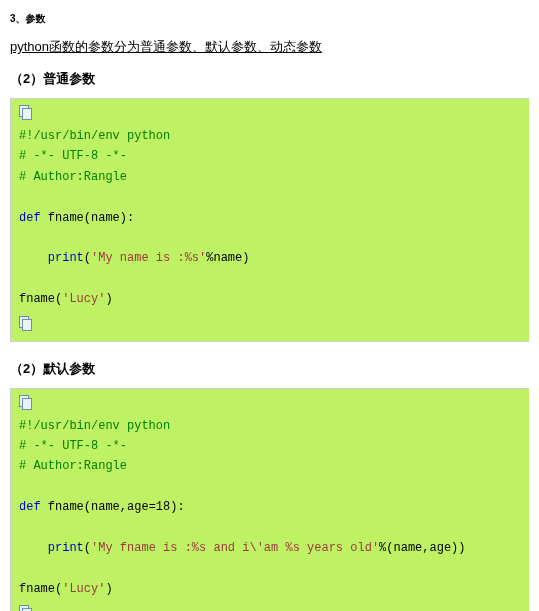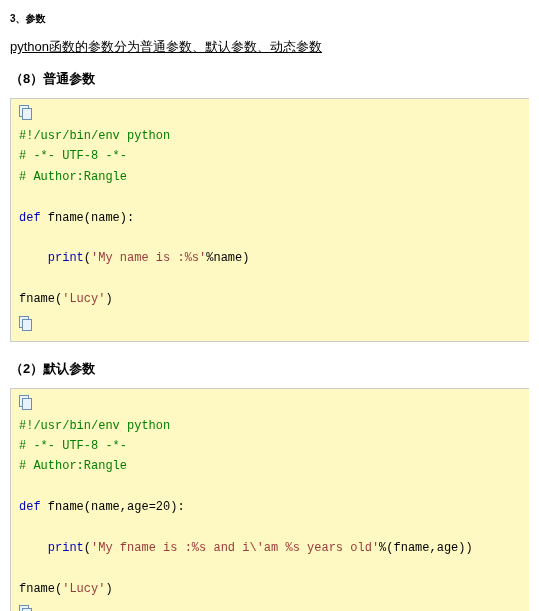--- a/index.html
+++ b/index.html
@@ -22,21 +22,21 @@
     text-decoration: underline;
   }
   .sub-title {
     font-weight: bold;
     font-size: 13px;
     margin: 0 0 10px 0;
   }
   .code-box {
     border: 1px solid #ccc;
     border-right: none;
-    background: #fef9c3;
+    background: #bef264;
     padding: 6px 8px 8px 8px;
     margin-bottom: 18px;
   }
   .code-box .toolbar {
     margin-bottom: 4px;
   }
   .code-box .toolbar-bottom {
     margin-top: 6px;
   }
   .copy-icon {
@@ -67,21 +67,21 @@
   .kw  { color: #0000c0; }   
   .fn  { color: #000; }
   .str { color: #9a3b3b; }   
 </style>
 </head>
 <body>
 
 <div class="section-title">3、参数</div>
 <div class="body-text">python函数的参数分为普通参数、默认参数、动态参数</div>
 
-<div class="sub-title">（8）普通参数</div>
+<div class="sub-title">（2）普通参数</div>
 
 <div class="code-box">
   <div class="toolbar">
     <span class="copy-icon"></span>
   </div>
 <pre class="code"><span class="c">#!/usr/bin/env python</span>
 <span class="c"># -*- UTF-8 -*-</span>
 <span class="c"># Author:Rangle</span>
 
 <span class="kw">def</span><span class="fn"> fname(name):</span>
@@ -97,21 +97,21 @@
 <div class="sub-title">（2）默认参数</div>
 
 <div class="code-box">
   <div class="toolbar">
     <span class="copy-icon"></span>
   </div>
 <pre class="code"><span class="c">#!/usr/bin/env python</span>
 <span class="c"># -*- UTF-8 -*-</span>
 <span class="c"># Author:Rangle</span>
 
-<span class="kw">def</span><span class="fn"> fname(name,age=20):</span>
+<span class="kw">def</span><span class="fn"> fname(name,age=18):</span>
 
-    <span class="kw">print</span><span class="fn">(</span><span class="str">'My fname is :%s and i\'am %s years old'</span><span class="fn">%(fname,age))</span>
+    <span class="kw">print</span><span class="fn">(</span><span class="str">'My fname is :%s and i\'am %s years old'</span><span class="fn">%(name,age))</span>
 
 <span class="fn">fname(</span><span class="str">'Lucy'</span><span class="fn">)</span></pre>
   <div class="toolbar-bottom">
     <span class="copy-icon"></span>
   </div>
 </div>
 
 </body></html>

